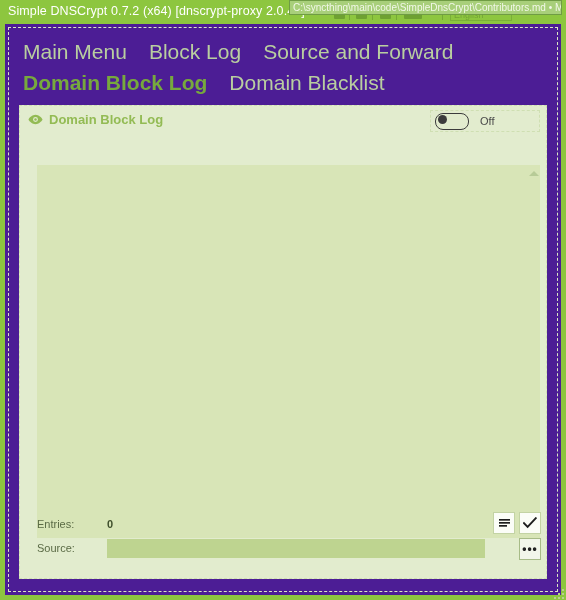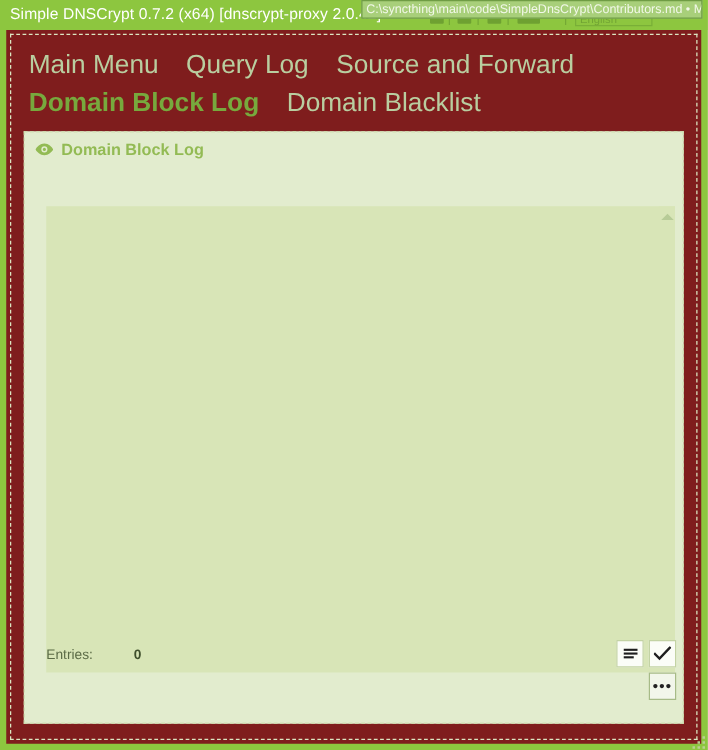--- a/index.html
+++ b/index.html
@@ -38,21 +38,21 @@
     top: 4px;
     font-size: 12.5px;
     color: #ffffff;
     white-space: nowrap;
     letter-spacing: 0.1px;
   }
 
   
   #bleed-toolbar {
     position: absolute;
-    left: 344px;
+    left: 334px;
     top: 7px;
     width: 221px;
     height: 17px;
     opacity: 0.30;
     pointer-events: none;
   }
   .bleed-ico {
     position: absolute;
     top: 2px;
     width: 11px;
@@ -112,21 +112,21 @@
     white-space: nowrap;
   }
 
   
   #content {
     position: absolute;
     left: 5px;
     top: 24px;
     width: 556px;
     height: 571px;
-    background: #7f1d1d;
+    background: #4c1d95;
     box-sizing: border-box;
   }
   #content-focus {
     position: absolute;
     left: 3px; top: 3px;
     width: 550px;
     height: 565px;
     border: 1px dashed #dbe7c2;
     box-sizing: border-box;
     pointer-events: none;
@@ -402,38 +402,44 @@
     <div id="path-popup">
       <div id="path-popup-text">C:\syncthing\main\code\SimpleDnsCrypt\Contributors.md • Modified</div>
     </div>
   </div>
 
   <div id="content">
     <div id="content-focus"></div>
 
     <nav id="tabs">
       <div class="tab">Main Menu</div>
-      <div class="tab">Query Log</div>
+      <div class="tab">Block Log</div>
       <div class="tab">Source and Forward</div>
       <div class="tab active">Domain Block Log</div>
       <div class="tab">Domain Blacklist</div>
     </nav>
 
     <section id="panel">
 
       <div id="panel-header">
         <div id="panel-title-wrap">
           <svg id="eye-icon" viewBox="0 0 16 16">
             <path d="M8 3C4.4 3 1.5 6.2 0.7 7.6c-0.2 0.3-0.2 0.6 0 0.9C1.5 9.8 4.4 13 8 13s6.5-3.2 7.3-4.5c0.2-0.3 0.2-0.6 0-0.9C14.5 6.2 11.6 3 8 3z" fill="#93bb54"></path>
             <circle cx="8" cy="8" r="2.6" fill="#e2ecce"></circle>
             <circle cx="8" cy="8" r="1.3" fill="#93bb54"></circle>
           </svg>
           <span id="panel-title">Domain Block Log</span>
         </div>
 
+        <div id="toggle-wrap">
+          <div id="toggle-track">
+            <div id="toggle-knob"></div>
+          </div>
+          <span id="toggle-label">Off</span>
+        </div>
       </div>
 
       <div id="log-area">
         <div id="log-content"></div>
 
         <div id="log-scrollbar">
           <div class="scroll-arrow" id="scroll-up">
             <div class="tri up"></div>
           </div>
           <div class="scroll-arrow" id="scroll-down">
@@ -442,20 +448,24 @@
         </div>
       </div>
 
       <div id="footer">
 
         <div class="f-row" id="row-entries">
           <span class="f-label">Entries:</span>
           <span id="entries-value">0</span>
         </div>
 
+        <div class="f-row" id="row-source">
+          <span class="f-label">Source:</span>
+          <input id="source-input" type="text" placeholder="" style="">
+        </div>
 
         <div class="icon-btn" id="btn-clear">
           <svg width="13" height="11" viewBox="0 0 13 11">
             <rect x="1" y="1" width="11" height="1.7" fill="#1e1e1e"></rect>
             <rect x="1" y="4" width="11" height="1.7" fill="#1e1e1e"></rect>
             <rect x="1" y="7" width="8" height="1.7" fill="#1e1e1e"></rect>
           </svg>
         </div>
 
         <div class="icon-btn" id="btn-check">

